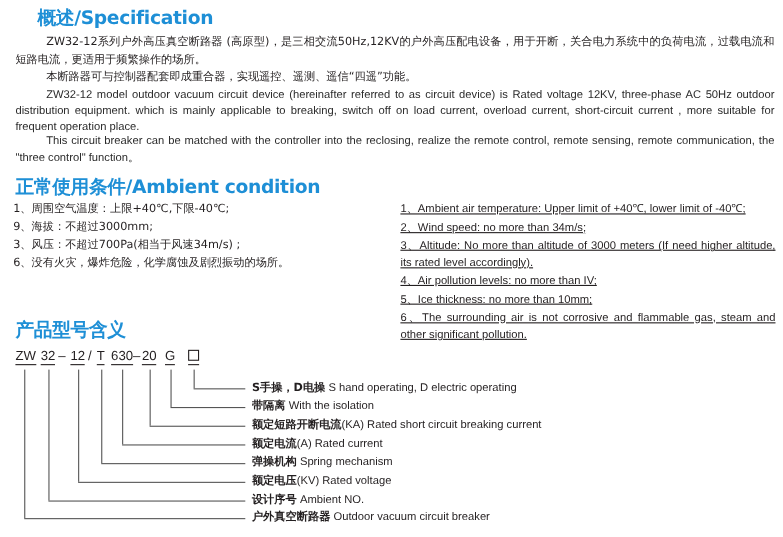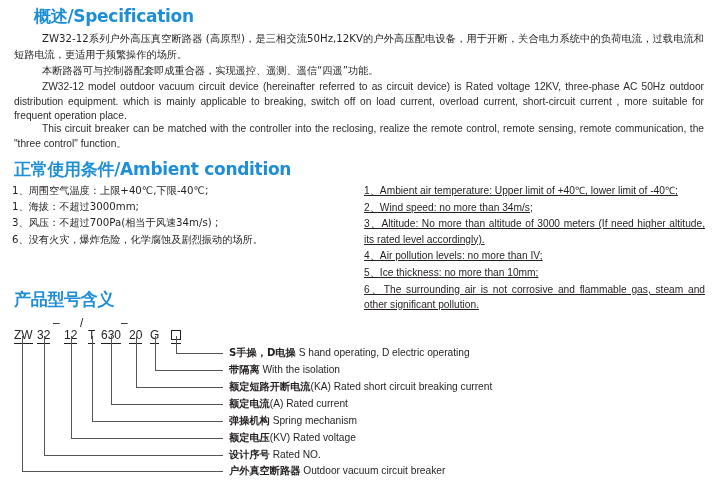--- a/index.html
+++ b/index.html
@@ -16,21 +16,21 @@
   .cn { font-family: "DejaVu Sans", sans-serif; font-size: 10.2px; }
   .en { font-family: "Liberation Sans", sans-serif; font-size: 10.2px; line-height: 14.5px; color: #2b2b2b; }
   .list { position: absolute; margin: 0; padding: 0; list-style: none; }
   .list li { font-size: 10.4px; }
   .list-cn { left: 12px; top: 183px; width: 330px; }
   .list-cn li { line-height: 16.2px; font-family: "DejaVu Sans", sans-serif; font-size: 10.2px; }
   .list-en { left: 364px; top: 183px; width: 341px; text-decoration: underline; }
   .list-en li { line-height: 15.2px; text-align: justify; font-family: "Liberation Sans", sans-serif; font-size: 10.2px; }
   .list-en li.gap { margin-bottom: 1.5px; }
   .code-row { position: absolute; top: 316px; left: 0; height: 20px; width: 240px; }
-  .seg { position: absolute; top: 12px; font-family: "Liberation Sans", sans-serif; font-size: 12px;
+  .seg { position: absolute; top: 0; font-family: "Liberation Sans", sans-serif; font-size: 12px;
          color: #231f20; text-align: center; }
   .seg.ul { border-bottom: 1px solid #231f20; padding-bottom: 1px; }
   .sep { position: absolute; top: 0; font-family: "Liberation Sans", sans-serif; font-size: 12px; color: #231f20; }
   .box { display: inline-block; width: 10px; height: 10px; border: 1px solid #231f20; box-sizing: border-box; vertical-align: -1px; }
   .vline { position: absolute; width: 1px; background: #555; }
   .hline { position: absolute; height: 1px; background: #555; }
   .legend { position: absolute; left: 229px; font-size: 10.4px; white-space: nowrap; line-height: 12px; }
   .legend .lcn { font-family: "DejaVu Sans", sans-serif; font-weight: bold; font-size: 10.2px; }
   .legend .len { font-family: "Liberation Sans", sans-serif; font-size: 10.2px; }
 </style>
@@ -49,21 +49,21 @@
   <span class="indent"></span><span>ZW32-12 model outdoor vacuum circuit device (hereinafter referred to as circuit device) is Rated voltage 12KV, three-phase AC 50Hz outdoor distribution equipment. which is mainly applicable to breaking, switch off on load current, overload current, short-circuit current , more  suitable for frequent operation place.</span>
 </div>
 <div class="para en" style="top:122px;">
   <span class="indent"></span><span>This circuit breaker can be matched with the controller into the reclosing, realize the remote control, remote sensing, remote communication, the "three control" function。</span>
 </div>
 
 <div class="heading h2">正常使用条件/Ambient condition</div>
 
 <ul class="list list-cn">
   <li>1、周围空气温度：上限+40℃,下限-40℃;</li>
-  <li>1、海拔：不超过3000mm;</li>
+  <li>9、海拔：不超过3000mm;</li>
   <li>3、风压：不超过700Pa(相当于风速34m/s) ;</li>
   <li>6、没有火灾，爆炸危险，化学腐蚀及剧烈振动的场所。</li>
 </ul>
 
 <ul class="list list-en">
   <li class="gap">1、Ambient air temperature: Upper limit of +40℃, lower limit of -40℃;</li>
   <li class="gap">2、Wind speed: no more than 34m/s;</li>
   <li class="gap">3、Altitude: No more than altitude of 3000 meters (If need higher altitude, its rated level accordingly).</li>
   <li class="gap">4、Air pollution levels: no more than IV;</li>
   <li class="gap">5、Ice thickness: no more than 10mm;</li>
@@ -120,18 +120,18 @@
 </div>
 <div class="legend" style="top:415px;">
   <span class="lcn">弹操机构</span>
   <span class="len">Spring mechanism</span>
 </div>
 <div class="legend" style="top:432px;">
   <span class="lcn">额定电压</span><span class="len">(KV) Rated voltage</span>
 </div>
 <div class="legend" style="top:449px;">
   <span class="lcn">设计序号</span>
-  <span class="len">Rated NO.</span>
+  <span class="len">Ambient NO.</span>
 </div>
 <div class="legend" style="top:465px;">
   <span class="lcn">户外真空断路器</span>
   <span class="len">Outdoor vacuum circuit breaker</span>
 </div>
 
 </body></html>

